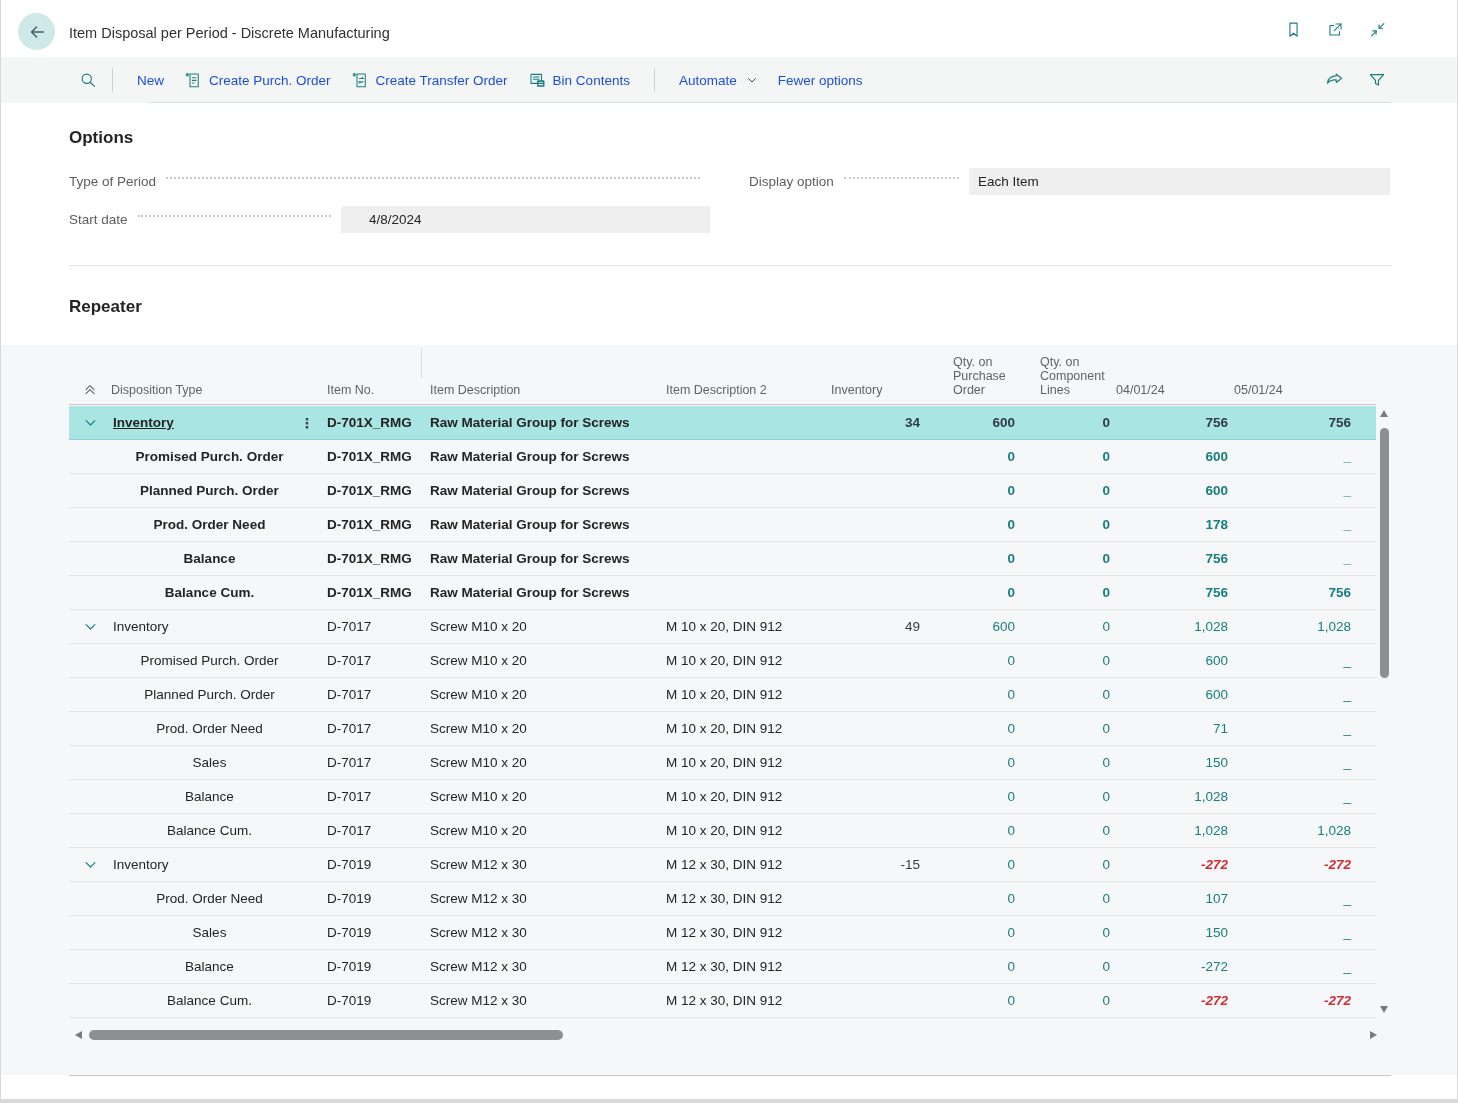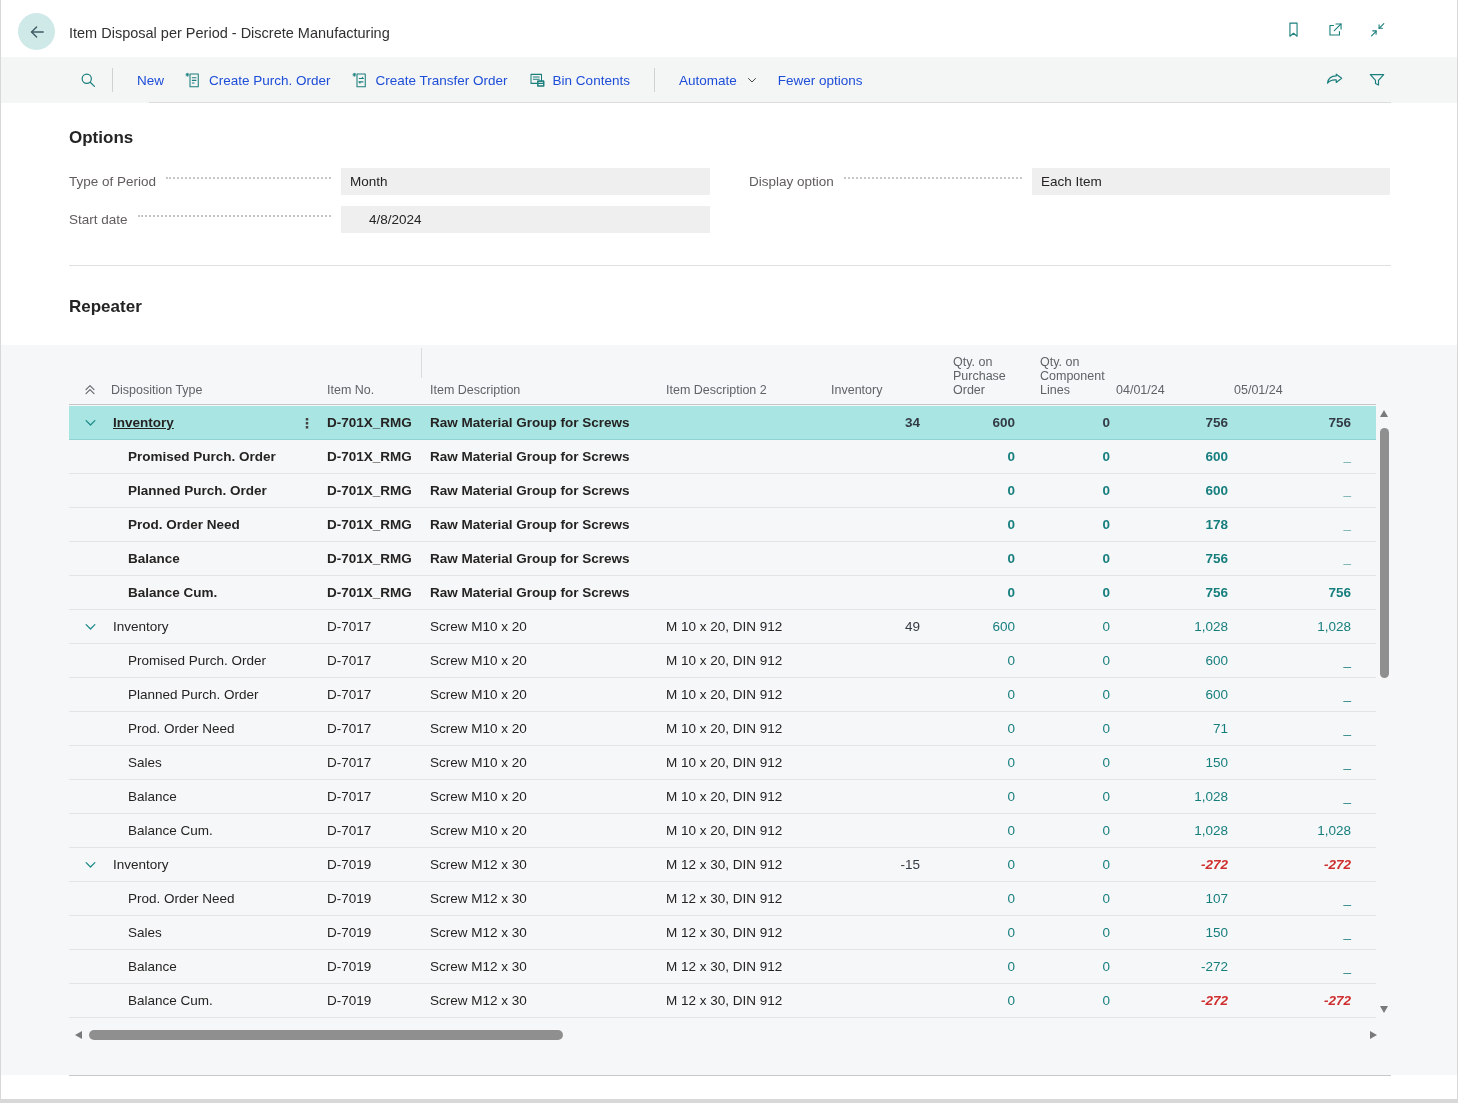--- a/index.html
+++ b/index.html
@@ -47,21 +47,21 @@
   .col-resize { position:absolute; left:420px; top:348px; width:1px; height:30px; background:#dcdcdc; }
 
   .grid-body { position:absolute; left:68px; top:406px; width:1307px; }
   .row { display:grid; grid-template-columns:42px 180px 32px 98px 240px 170px 95px 95px 95px 118px 123px 19px;
     height:34px; align-items:center; border-bottom:1px solid #e4e4e4; font-size:13.5px; }
   .row.bold { font-weight:700; }
   .row.selected { background:#a8e5e3; border-bottom-color:#8fd4d2; }
   .cell { overflow:hidden; white-space:nowrap; }
   .c-chev { display:flex; justify-content:center; cursor:pointer; }
   .c-disp.group { padding-left:2px; }
-  .c-disp.child { padding-left:17px; }
+  .c-disp.child { padding-left:17px;text-align:center; }
   .c-menu { text-align:center; color:#444; font-weight:700; font-size:14px; letter-spacing:0; cursor:pointer; }
   .c-item { padding-left:4px; }
   .c-desc { padding-left:9px; }
   .c-desc2 { padding-left:5px; }
   .num { text-align:right; padding-right:6px; }
   .teal { color:#177e7e; cursor:pointer; }
   .dark { color:#333b45; }
   .red { color:#d02f2f; font-weight:700; font-style:italic; cursor:pointer; }
   .link-solid { text-decoration:underline; cursor:pointer; }
   .link-dash { border-bottom:1px dashed #3a3a3a; cursor:pointer; }
@@ -184,31 +184,30 @@
     </span>
   </div>
 </div>
 <div class="toolbar-line"></div>
 
 <h2 class="section-h" style="left:68px; top:128px;">Options</h2>
 
 <div class="field-row" style="left:68px; top:168px; width:641px;">
   <span class="field-label">Type of Period</span>
   <span class="leader"></span>
-  <span class="field-box" style="width:369px;">Month</span>
 </div>
 <div class="field-row" style="left:68px; top:206px; width:641px;">
   <span class="field-label">Start date</span>
   <span class="leader"></span>
   <span class="field-box" style="width:369px;padding-left:28px;">4/8/2024</span>
 </div>
 <div class="field-row" style="left:748px; top:168px; width:641px;">
   <span class="field-label">Display option</span>
   <span class="leader"></span>
-  <span class="field-box" style="width:358px;">Each Item</span>
+  <span class="field-box" style="width:421px;">Each Item</span>
 </div>
 
 <div class="hdivider" style="left:68px; top:265px; width:1322px;"></div>
 
 <h2 class="section-h" style="left:68px; top:297px;">Repeater</h2>
 
 <div class="grid-band"></div>
 
 <div class="grid-header">
   <div class="gh gh-icon">

